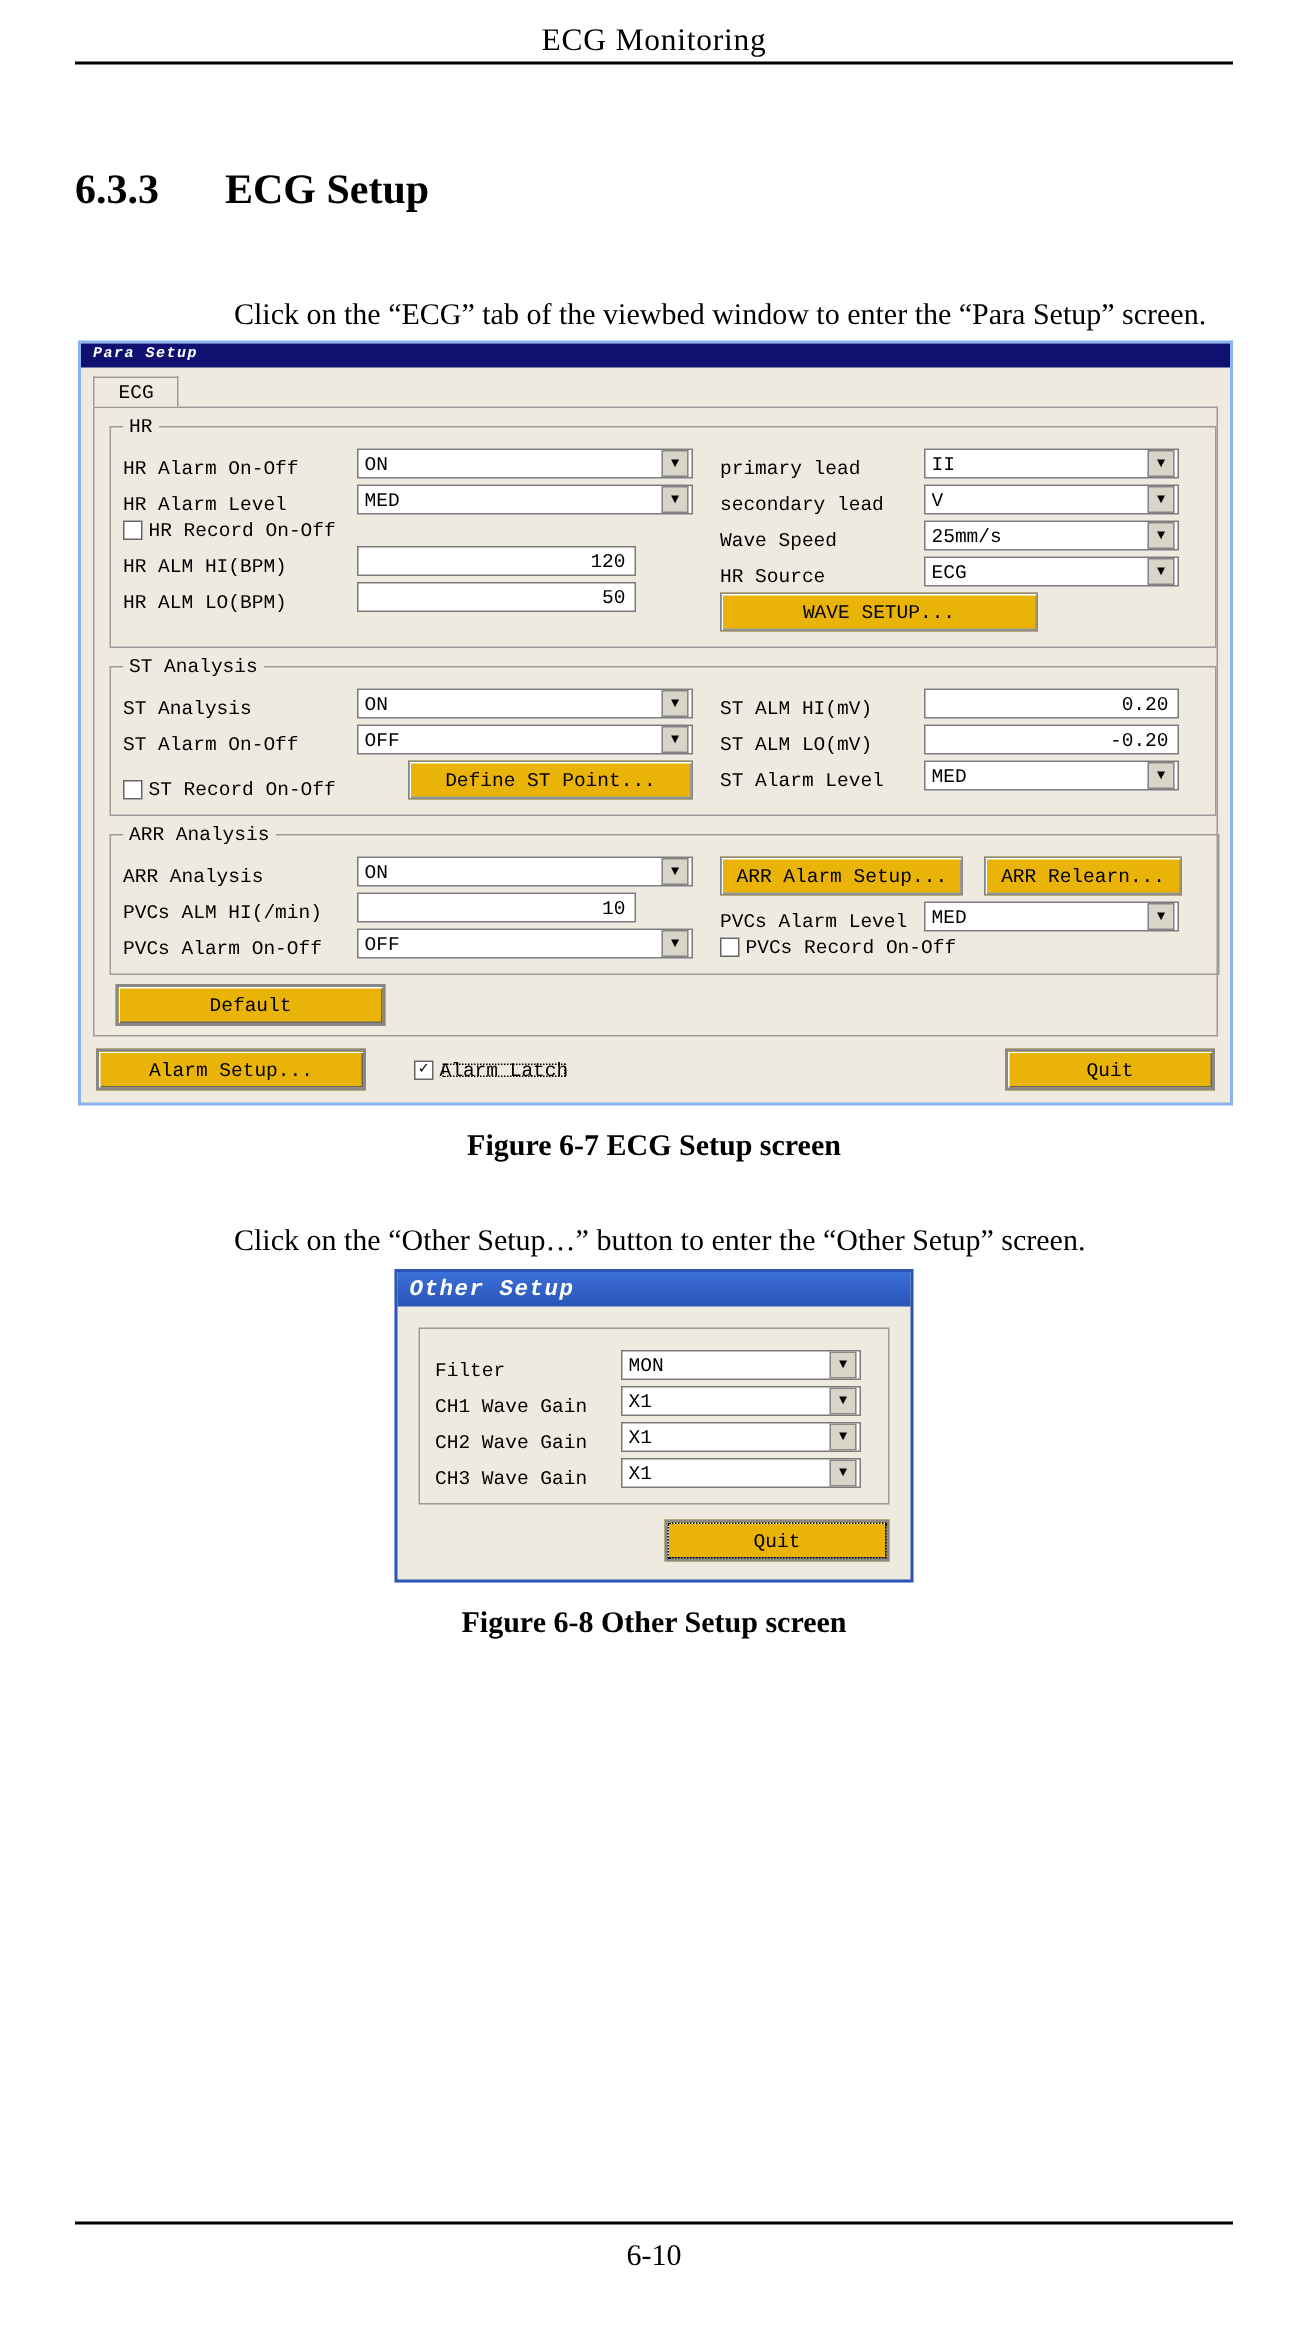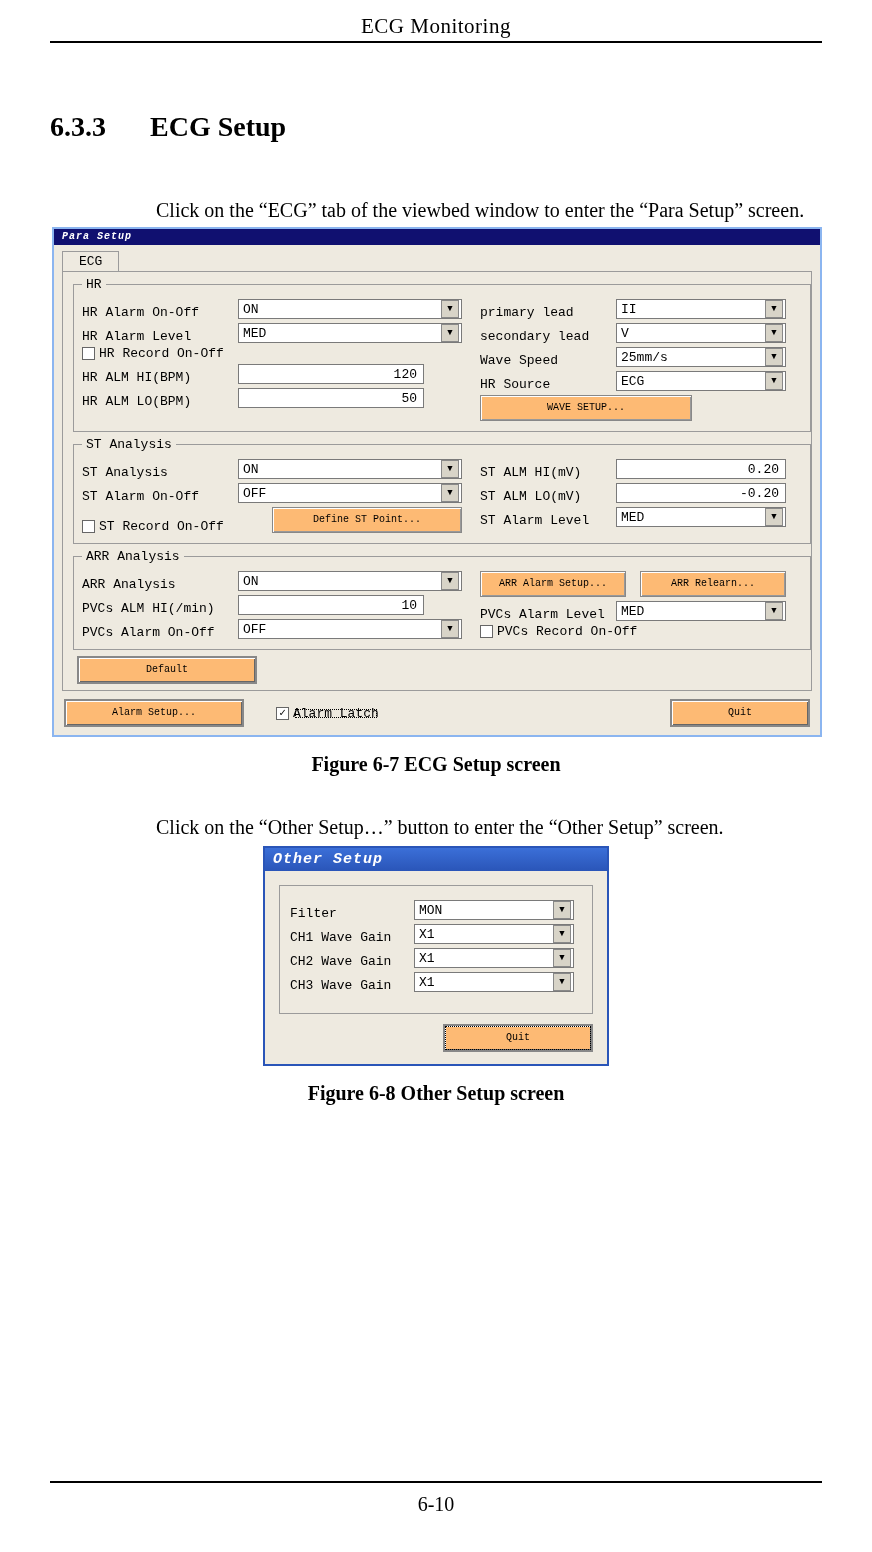--- a/index.html
+++ b/index.html
@@ -23,21 +23,21 @@
   .row{display:flex;align-items:flex-end;margin:4px 0;gap:6px}
   .col{display:flex;align-items:center;gap:6px}
   .lbl{width:150px;white-space:nowrap}
   .lbl2{width:130px;white-space:nowrap}
   .fld,.cmb,.txt{height:20px;box-sizing:border-box;border:1px solid #7a7a7a;background:#fff;font-family:inherit;font-size:13px}
   .cmb{display:flex;align-items:center;justify-content:space-between;padding:0 2px 0 4px}
   .cmb .arrow{width:16px;height:16px;border:1px solid #888;background:#d8d4c8;display:flex;align-items:center;justify-content:center;font-size:9px}
   .txt{text-align:right;padding-right:6px;display:flex;align-items:center;justify-content:flex-end}
   .chk{display:inline-flex;align-items:center;gap:4px}
   .chk .box{width:13px;height:13px;border:1px solid #666;background:#fff;display:flex;align-items:center;justify-content:center;font-size:11px;box-sizing:border-box}
-  .btn{height:24px;border:1px solid #888;background:#fdba74;box-shadow:inset 1px 1px #fff,inset -1px -1px #999;display:flex;align-items:center;justify-content:center;padding:0 10px;white-space:nowrap;font-size:10px}
+  .btn{height:24px;border:1px solid #888;background:#eab308;box-shadow:inset 1px 1px #fff,inset -1px -1px #999;display:flex;align-items:center;justify-content:center;padding:0 10px;white-space:nowrap;font-size:13px}
   .btn.raised{border:2px solid #888;box-shadow:inset 1px 1px #fff,inset -1px -1px #666;padding:0 18px}
   .footer-bar{display:flex;align-items:center;justify-content:space-between;margin:6px 10px 8px 10px}
 
   
   .fig1{width:766px;margin-left:2px}
   .two-col{display:flex;gap:18px}
   .two-col>.left{flex:1}
   .two-col>.right{flex:1}
   .w-combo{width:224px}
   .w-combo-s{width:170px}
@@ -48,21 +48,21 @@
   .arr-btn-row .btn{flex:1}
   .default-row{margin:6px 14px 0 14px}
   .def-btn{width:140px}
 
   
   .title-classic{background:#101070;color:#fff;font-weight:bold;font-style:italic;letter-spacing:1px;padding:3px 8px;font-size:10px;font-family:"Courier New",monospace}
 
   
   .fig2-wrap{display:flex;justify-content:center}
   .fig2{width:342px;border:2px solid #2a55b8}
-  .inner-panel{border:1px solid #9b9b9b;margin:14px 14px 10px 14px;padding:10px 10px 17px 10px}
+  .inner-panel{border:1px solid #9b9b9b;margin:14px 14px 10px 14px;padding:10px 10px 6px 10px}
   .fig2 .lbl{width:118px}
   .fig2 .w-combo{width:160px}
   .quit-row{display:flex;justify-content:flex-end;margin:10px 14px 12px 0}
   .dotted-focus{outline:1px dotted #000;outline-offset:-3px}
 </style>
 </head>
 <body>
 <div class="page">
 
   <div class="running-head">ECG Monitoring</div>

